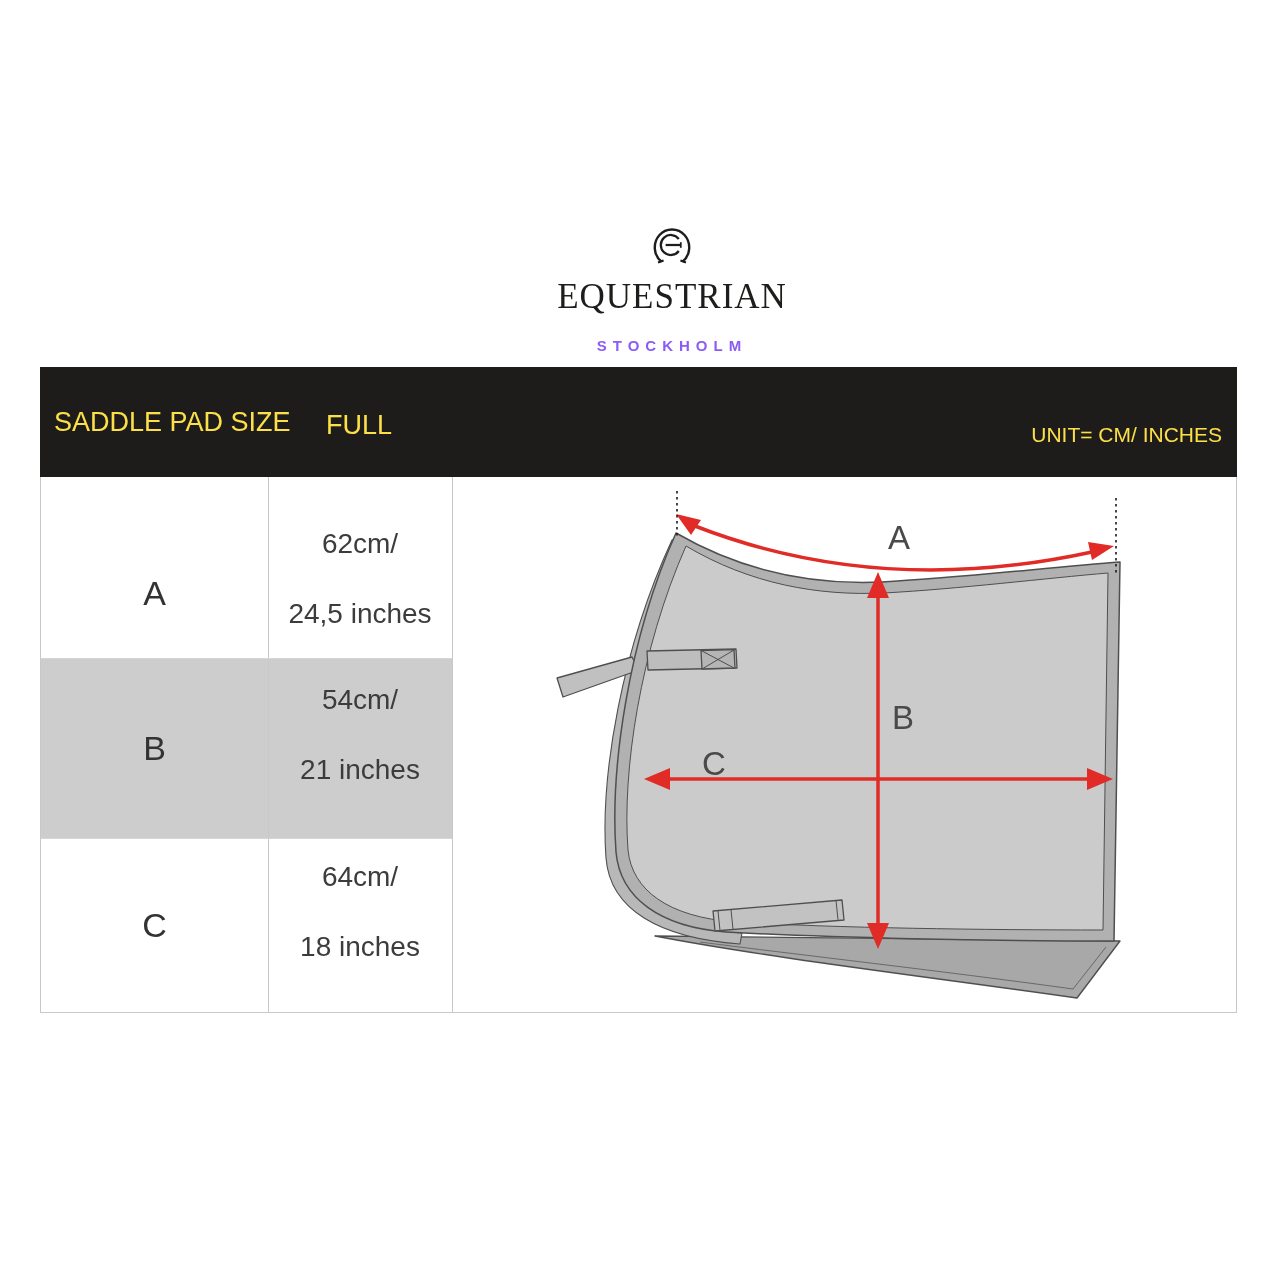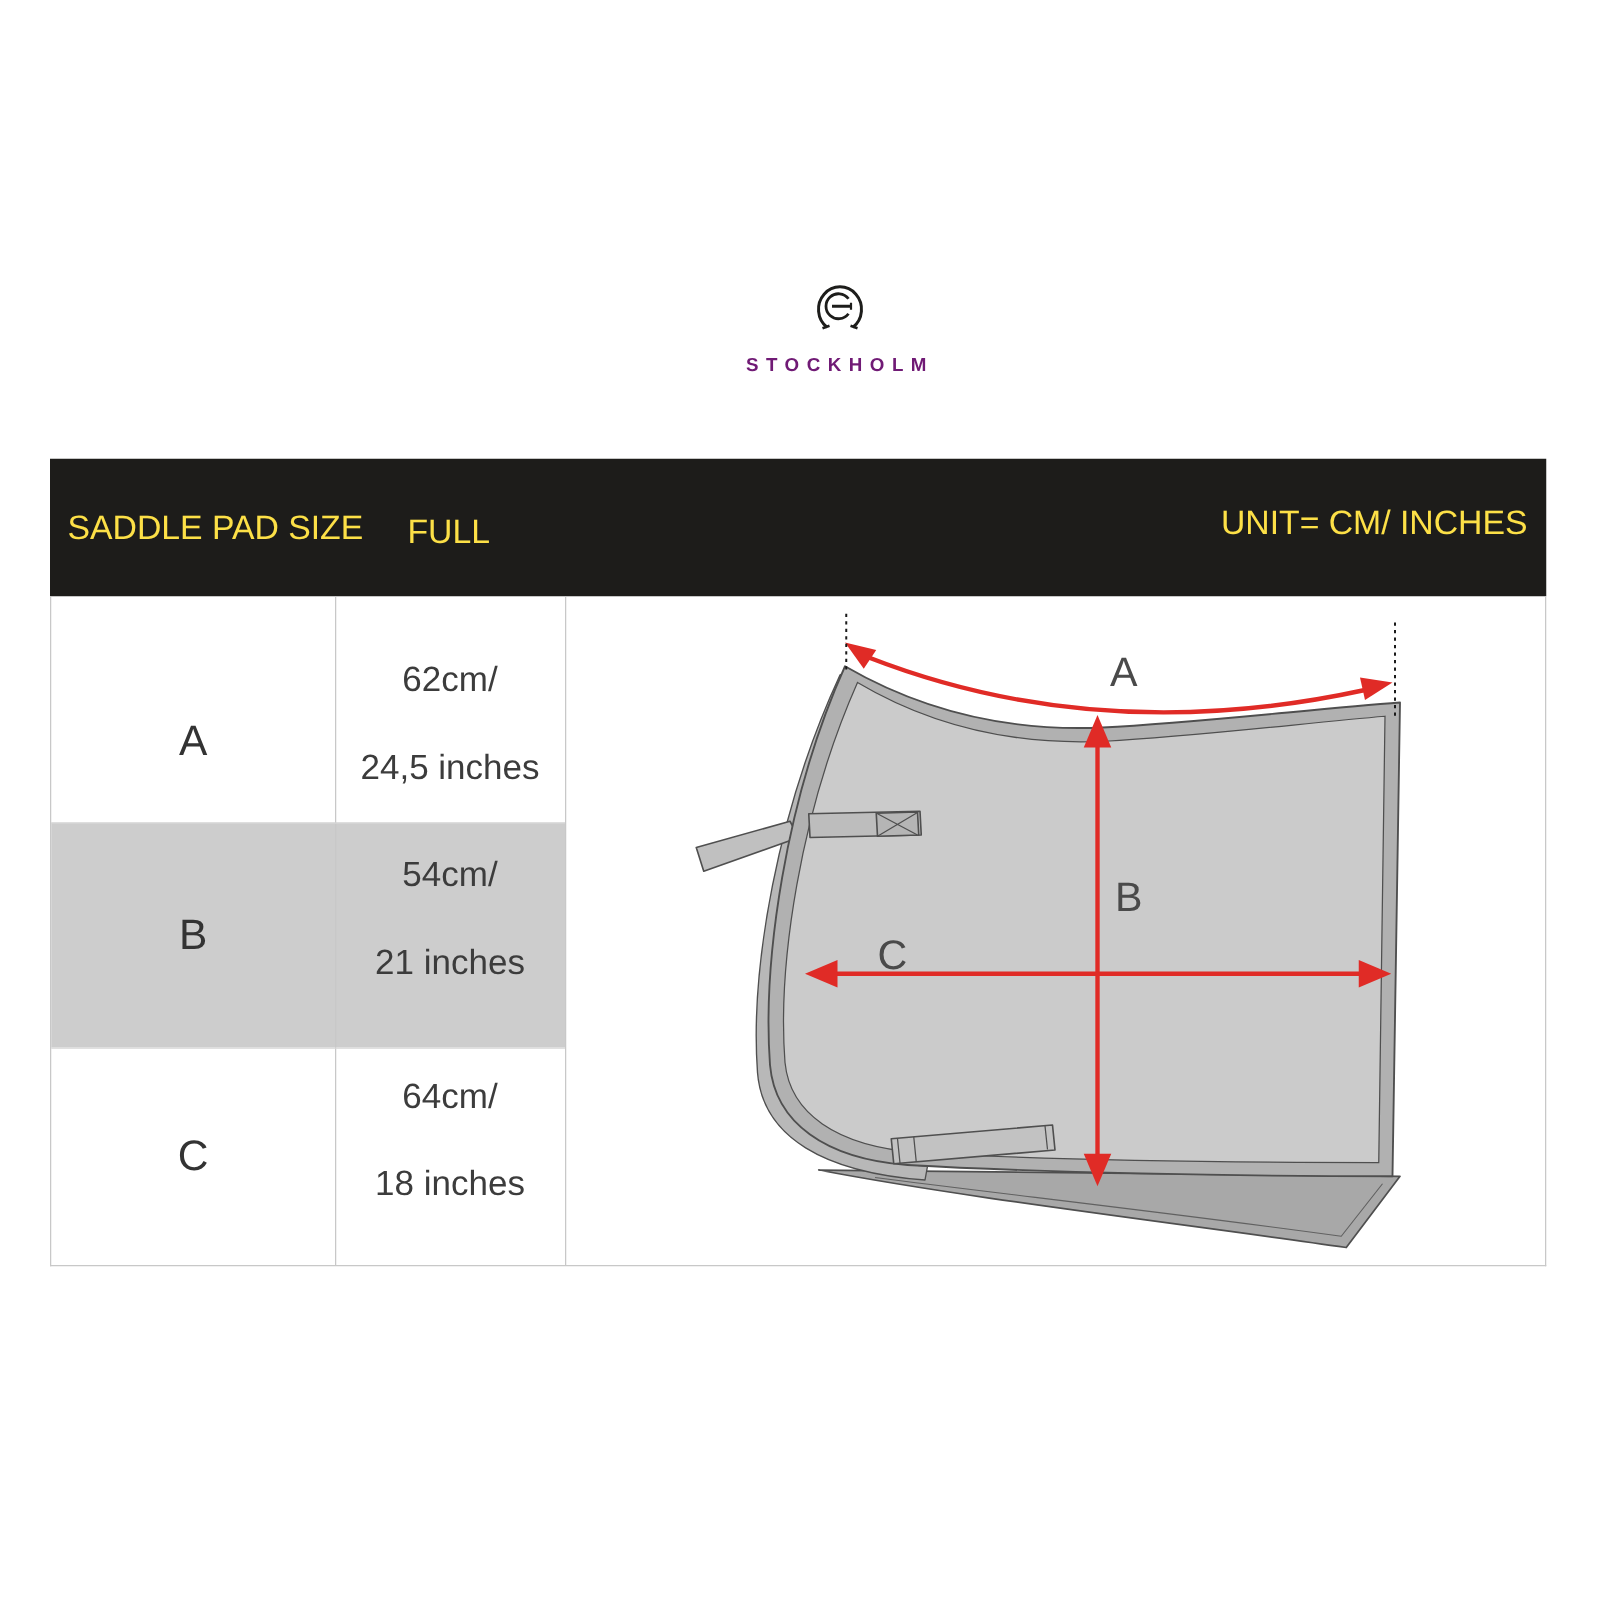--- a/index.html
+++ b/index.html
@@ -4,26 +4,26 @@
 <style>
   html,body{margin:0;padding:0;}
   body{
     width:1280px;height:1280px;position:relative;background:#ffffff;
     font-family:"Liberation Sans", sans-serif;overflow:hidden;
   }
   
   .logo{position:absolute;left:468px;top:222px;width:408px;text-align:center;color:#1d1d1b;}
   .emblem{width:48px;height:54px;display:block;margin:0 auto;}
   .brand-name{font-family:"Liberation Serif", serif;font-size:35px;letter-spacing:1px;margin-top:1px;color:#1d1d1b;}
-  .brand-city{font-size:15px;font-weight:bold;letter-spacing:6px;margin-top:8px;color:#701a75;}
+  .brand-city{font-size:15px;font-weight:bold;letter-spacing:6px;margin-top:20px;color:#8b5cf6;}
   
   .header-bar{position:absolute;left:40px;top:367px;width:1197px;height:110px;background:#1d1c1a;color:#fde047;}
   .h-size{position:absolute;left:14px;top:40px;font-size:27px;}
   .h-product{position:absolute;left:227px;top:40px;width:184px;text-align:center;font-size:27px;line-height:36px;}
-  .h-unit{position:absolute;right:15px;top:36px;font-size:27px;}
+  .h-unit{position:absolute;right:15px;top:56px;font-size:21px;}
   
   .table-frame{position:absolute;left:40px;top:477px;width:1197px;height:536px;
     border:1px solid #c8c8c8;border-top:none;box-sizing:border-box;}
   .vline{position:absolute;top:0;bottom:0;width:1px;background:#c8c8c8;}
   .vline.v1{left:227px;} .vline.v2{left:411px;}
   .hline{position:absolute;left:0;width:411px;height:1px;background:#d6d6d6;}
   .hl-row{position:absolute;left:0;top:181px;width:411px;height:180px;background:#cdcdcd;}
   .cell{position:absolute;display:flex;align-items:center;justify-content:center;color:#333333;}
   .cell.size{left:0;width:227px;font-size:34px;}
   .cell.val{left:227px;width:184px;flex-direction:column;font-size:28px;color:#3c3c3c;
@@ -40,20 +40,21 @@
   <svg class="emblem" viewBox="0 0 60 64">
     <g fill="none" stroke="#1d1d1b" stroke-width="3">
       <path d="M 17,48 A 21.5,22.5 0 1 1 43,48"></path>
       <path d="M 12.5,49 L 19.5,46.5" stroke-width="2.6"></path>
       <path d="M 40.5,46.5 L 47.5,49" stroke-width="2.6"></path>
       <path d="M 38.5,19.5 A 12.5,12.5 0 1 0 38.5,34.5" stroke-width="2.8"></path>
       <path d="M 22,27 L 41,27" stroke-width="2.8"></path>
       <path d="M 41,23.5 L 41,30.5" stroke-width="2.2"></path>
     </g>
   </svg>
+  <div class="brand-name">EQUESTRIAN</div>
   <div class="brand-city">STOCKHOLM</div>
 </div>
 
 <div class="header-bar">
   <div class="h-size">SADDLE PAD SIZE</div>
   <div class="h-product">
     <div>FULL</div>
   </div>
   <div class="h-unit">UNIT= CM/ INCHES</div>
 </div>

